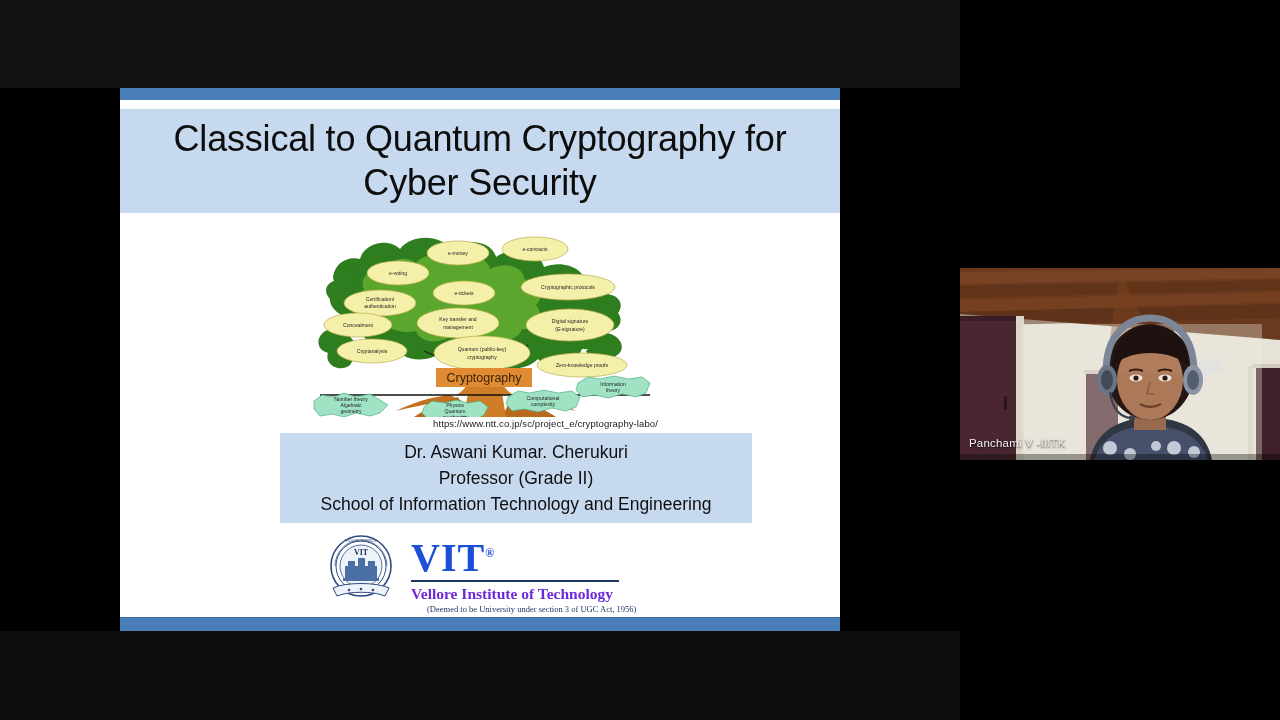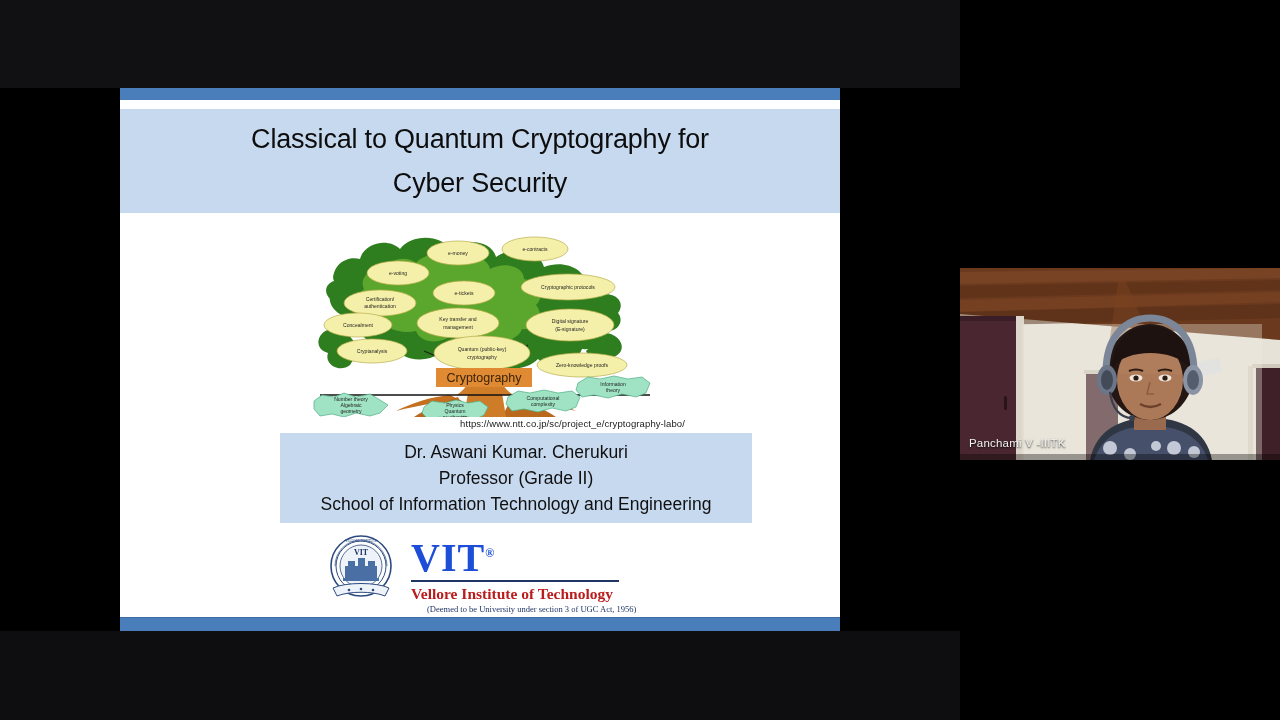--- a/index.html
+++ b/index.html
@@ -101,21 +101,21 @@
     width: 720px;
     height: 104px;
     background: #c7d9ef;
     display: flex;
     flex-direction: column;
     align-items: center;
     justify-content: center;
   }
   .title-line {
     font-family: "Liberation Sans", sans-serif;
-    font-size: 27px;
+    font-size: 36px;
     font-weight: 400;
     color: #0d0d0d;
     letter-spacing: -0.2px;
     line-height: 44px;
     white-space: nowrap;
   }
 
   
   .tree-wrap {
     position: absolute;
@@ -129,21 +129,20 @@
   .src-url {
     position: absolute;
     left: 0;
     top: 330px;
     width: 851px;
     text-align: center;
     font-family: "Liberation Sans", sans-serif;
     font-size: 9.5px;
     color: #1a1a1a;
     letter-spacing: 0.1px;
-    padding-left: 27px;
   }
 
   
   .presenter-box {
     position: absolute;
     left: 124px;
     top: 345px;
     width: 472px;
     height: 90px;
     background: #c7d9ef;
@@ -192,21 +191,21 @@
   .vit-rule {
     width: 208px;
     height: 2px;
     background: #1f3566;
     margin: 3px 0 3px 0;
   }
   .vit-sub {
     font-family: "Liberation Serif", serif;
     font-weight: bold;
     font-size: 15.5px;
-    color: #b91c1c;
+    color: #6d28d9;
     line-height: 18px;
     white-space: nowrap;
   }
   .vit-fine {
     font-family: "Liberation Serif", serif;
     font-size: 8.5px;
     color: #1f3566;
     line-height: 12px;
     white-space: nowrap;
     margin-left: 16px;

